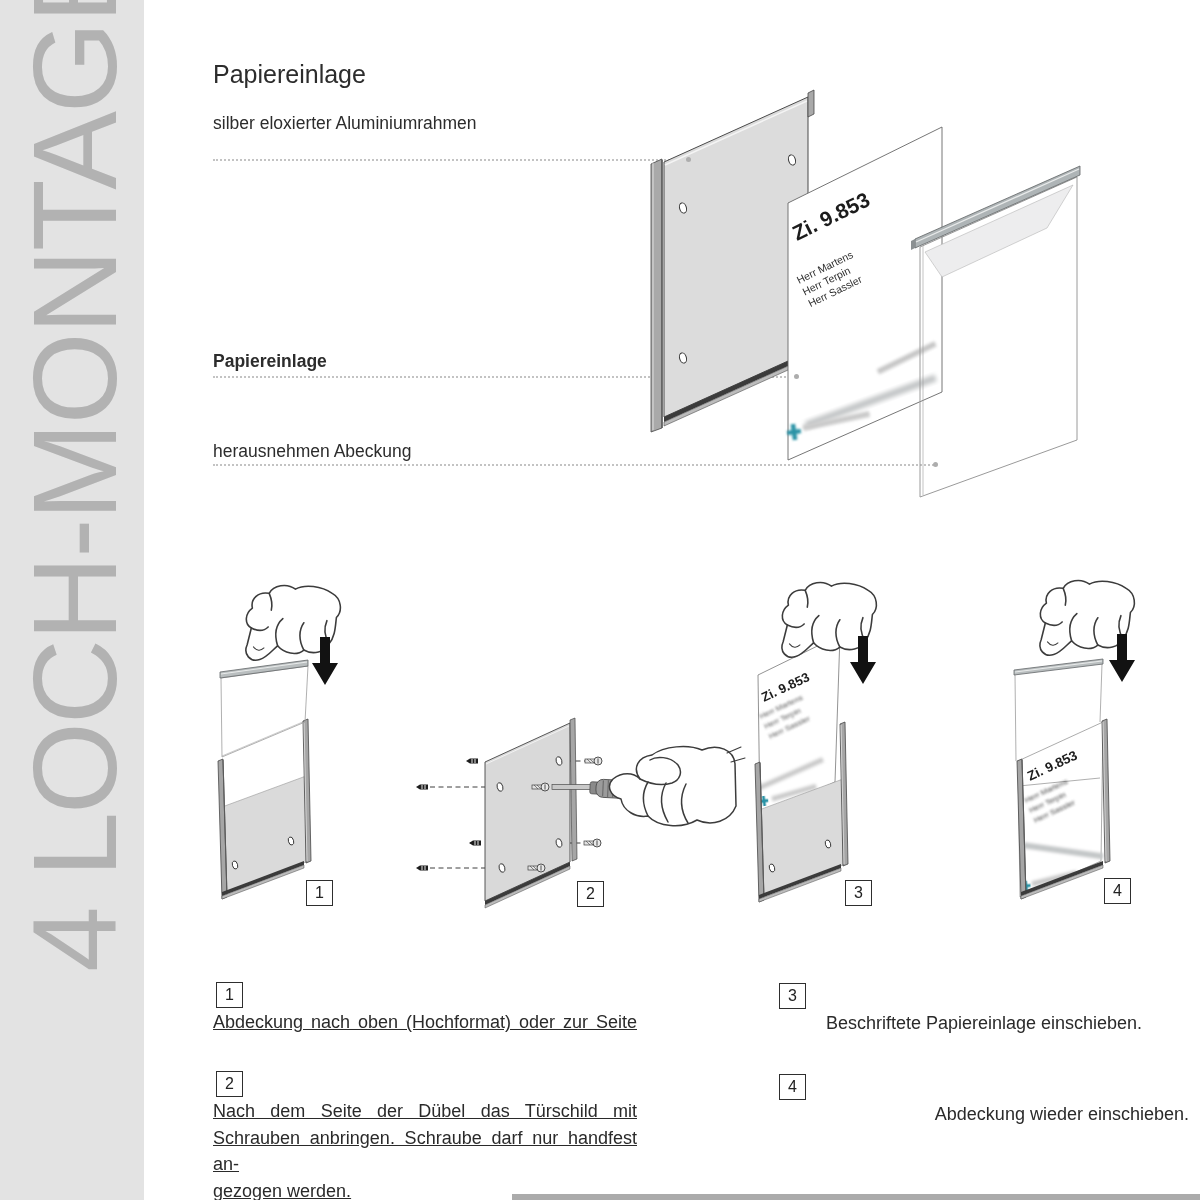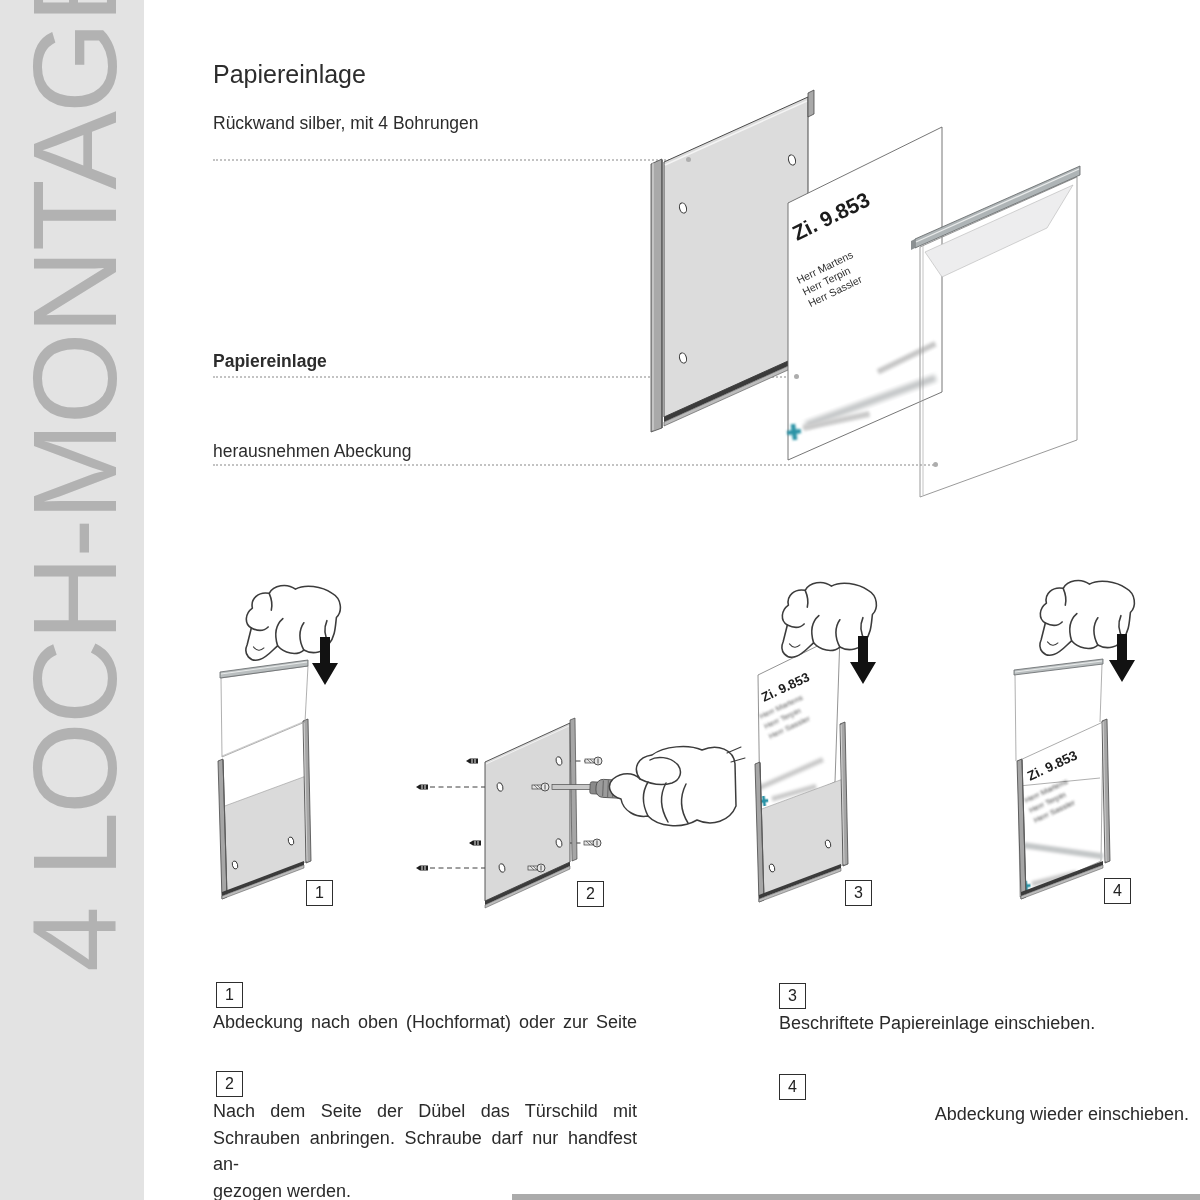--- a/index.html
+++ b/index.html
@@ -16,34 +16,34 @@
   .dotline{border-top:2px dotted #c3c3c3;height:0;z-index:1;}
   .dot{width:5px;height:5px;border-radius:50%;background:#adadad;z-index:3;}
   
   .diagram{left:640px;top:85px;z-index:2;}
   .steps{left:200px;top:575px;z-index:2;}
   
   .numbox{width:25px;height:24px;border:1.5px solid #2e2e2e;background:#fff;
       display:flex;align-items:center;justify-content:center;font-size:16px;color:#222;z-index:4;}
   
   .instr{font-size:18px;line-height:26.5px;color:#2a2a2a;}
-  .colA{width:424px;left:213px;}
+  .colA{width:424px;left:213px;text-decoration:underline;}
   .colB{width:410px;left:779px;}
   .jline{text-align:justify;text-align-last:justify;}
   .bottombar{left:512px;top:1194px;width:688px;height:6px;background:#ababab;z-index:1;}
 </style>
 </head>
 <body>
 
 <div class="abs sidebar"></div>
 <div class="abs sidebar-text">4 LOCH-MONTAGE</div>
 
 <div class="abs title">Papiereinlage</div>
 <div class="abs lbl" style="top:112px;">
-  <div>Rückwand silber, mit 4 Bohrungen</div>
+  <div>silber eloxierter Aluminiumrahmen</div>
 </div>
 <div class="abs lbl" style="top:350px;font-weight:bold;">Papiereinlage</div>
 <div class="abs lbl" style="top:440px;">herausnehmen Abeckung</div>
 
 <div class="abs dotline" style="left:213px;top:159px;width:477px;"></div>
 <div class="abs dotline" style="left:213px;top:376px;width:584px;"></div>
 <div class="abs dotline" style="left:213px;top:464px;width:724px;"></div>
 <div class="abs dot" style="left:686px;top:157px;"></div>
 <div class="abs dot" style="left:794px;top:374px;"></div>
 <div class="abs dot" style="left:933px;top:462px;"></div>
@@ -292,21 +292,21 @@
 </div>
 
 <div class="abs numbox" style="left:216px;top:1071px;">2</div>
 <div class="abs instr colA" style="top:1098px;">
   <div class="jline">Nach dem Seite der Dübel das Türschild mit</div>
   <div class="jline">Schrauben anbringen. Schraube darf nur handfest an-</div>
   <div>gezogen werden.</div>
 </div>
 
 <div class="abs numbox" style="left:779px;top:983px;">3</div>
-<div class="abs instr colB" style="top:1010px;">
+<div class="abs instr colB" style="top:1010px;text-align:center;">
   <div>Beschriftete Papiereinlage einschieben.</div>
 </div>
 
 <div class="abs numbox" style="left:779px;top:1074px;">4</div>
 <div class="abs instr colB" style="top:1101px;text-align:right;">
   <div>Abdeckung wieder einschieben.</div>
 </div>
 
 <div class="abs bottombar"></div>
 

